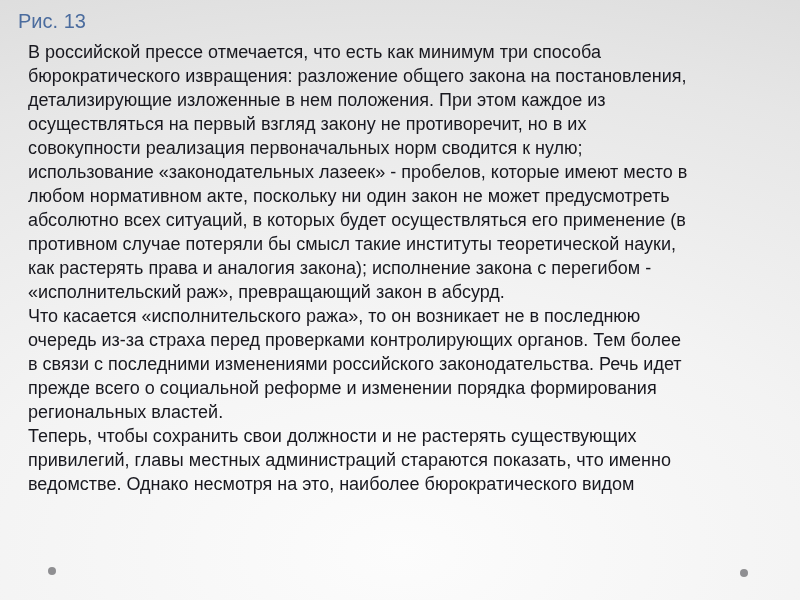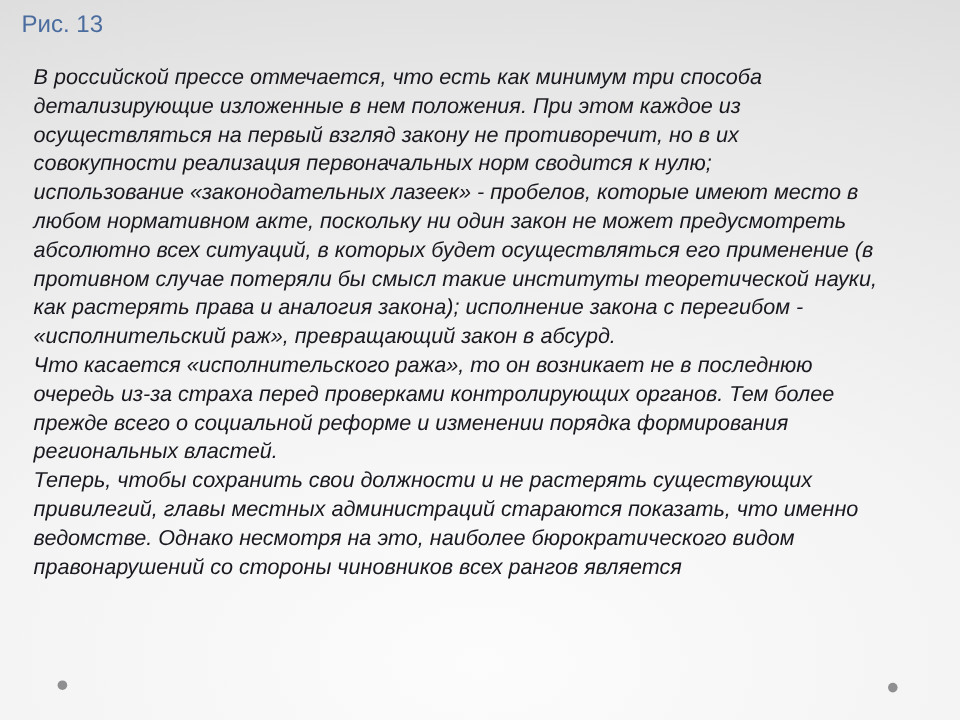--- a/index.html
+++ b/index.html
@@ -20,23 +20,22 @@
     top: 9px;
     font-size: 20px;
     font-weight: 400;
     line-height: 24px;
     margin: 0;
     text-align: right;
   }
   .body-text {
     position: absolute;
     left: 28px;
-    top: 52px;
+    top: 40px;
     width: 760px;
-    font-style: italic;
   }
   .body-text .line {
     font-size: 18px;
     line-height: 24px;
     white-space: nowrap;
   }
   .dot {
     position: absolute;
     width: 8px;
     height: 8px;
@@ -47,34 +46,35 @@
   .dot-right { left: 740px; top: 569px; }
 </style>
 </head>
 <body>
 
 <div class="slide">
   <h1 class="figure-caption" style="color: rgb(75, 108, 158);">Рис. 13</h1>
 
   <div class="body-text" style="color: rgb(24, 24, 31);">
       <div class="line">В российской прессе отмечается, что есть как минимум три способа</div>
+      <div class="line">бюрократического извращения: разложение общего закона на постановления,</div>
       <div class="line">детализирующие изложенные в нем положения. При этом каждое из</div>
       <div class="line">осуществляться на первый взгляд закону не противоречит, но в их</div>
       <div class="line">совокупности реализация первоначальных норм сводится к нулю;</div>
       <div class="line">использование «законодательных лазеек» - пробелов, которые имеют место в</div>
       <div class="line">любом нормативном акте, поскольку ни один закон не может предусмотреть</div>
       <div class="line">абсолютно всех ситуаций, в которых будет осуществляться его применение (в</div>
       <div class="line">противном случае потеряли бы смысл такие институты теоретической науки,</div>
       <div class="line">как растерять права и аналогия закона); исполнение закона с перегибом -</div>
       <div class="line">«исполнительский раж», превращающий закон в абсурд.</div>
       <div class="line">Что касается «исполнительского ража», то он возникает не в последнюю</div>
       <div class="line">очередь из-за страха перед проверками контролирующих органов. Тем более</div>
+      <div class="line">в связи с последними изменениями российского законодательства. Речь идет</div>
       <div class="line">прежде всего о социальной реформе и изменении порядка формирования</div>
       <div class="line">региональных властей.</div>
       <div class="line">Теперь, чтобы сохранить свои должности и не растерять существующих</div>
       <div class="line">привилегий, главы местных администраций стараются показать, что именно</div>
       <div class="line">ведомстве. Однако несмотря на это, наиболее бюрократического видом</div>
-      <div class="line">правонарушений со стороны чиновников всех рангов является</div>
     </div>
 
   <span class="dot dot-left" style="background: rgb(143, 143, 146);"></span>
   <span class="dot dot-right" style="background: rgb(143, 143, 146);"></span>
 </div>
 
 </body></html>

